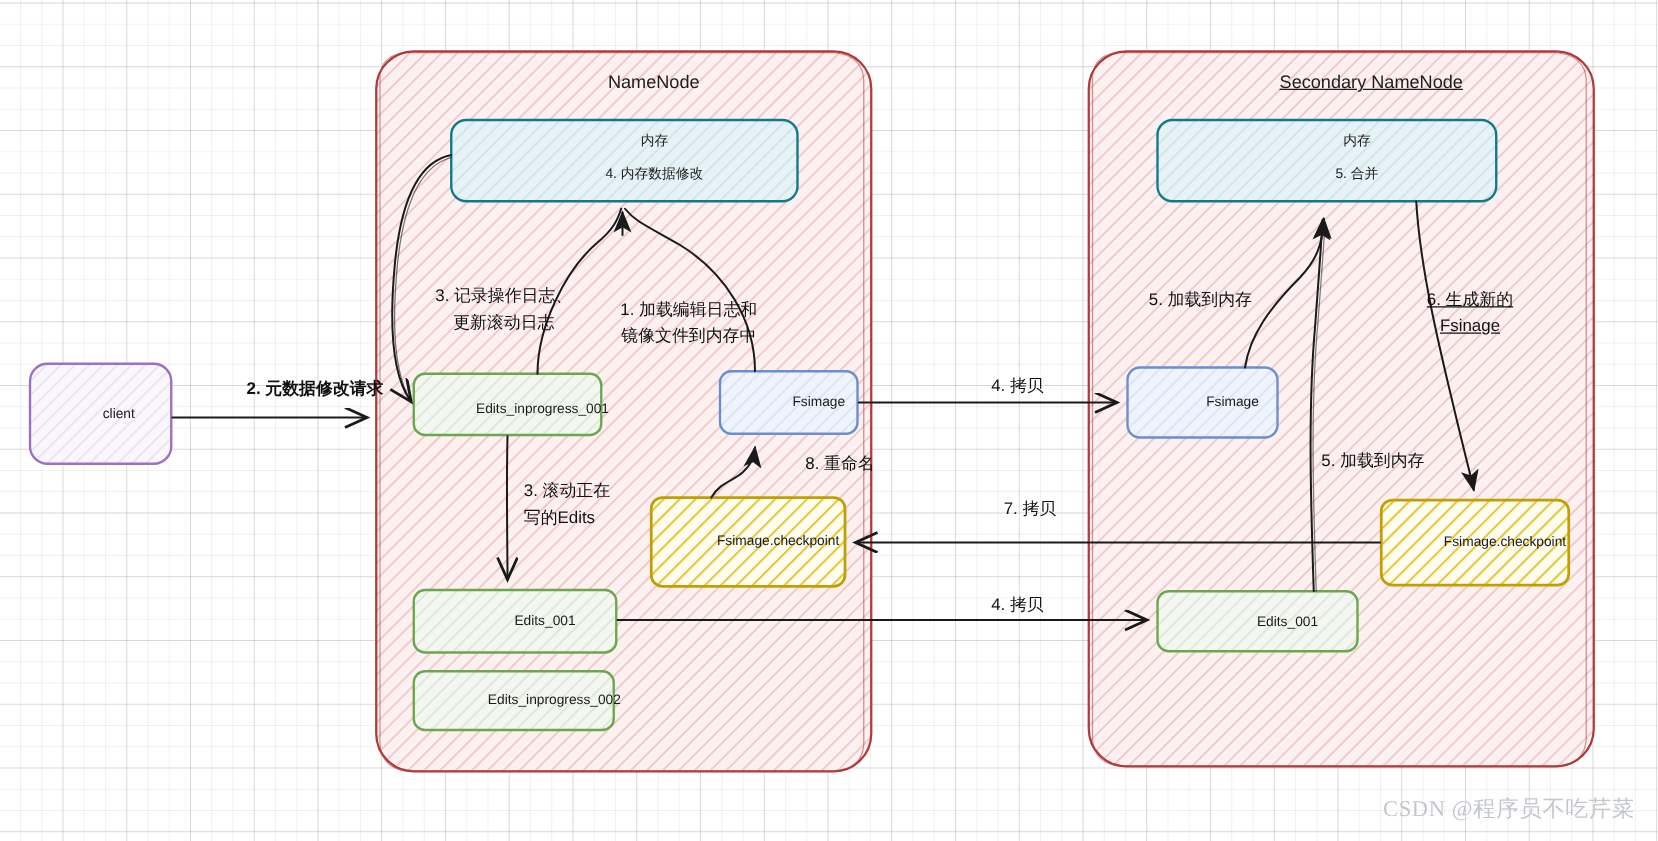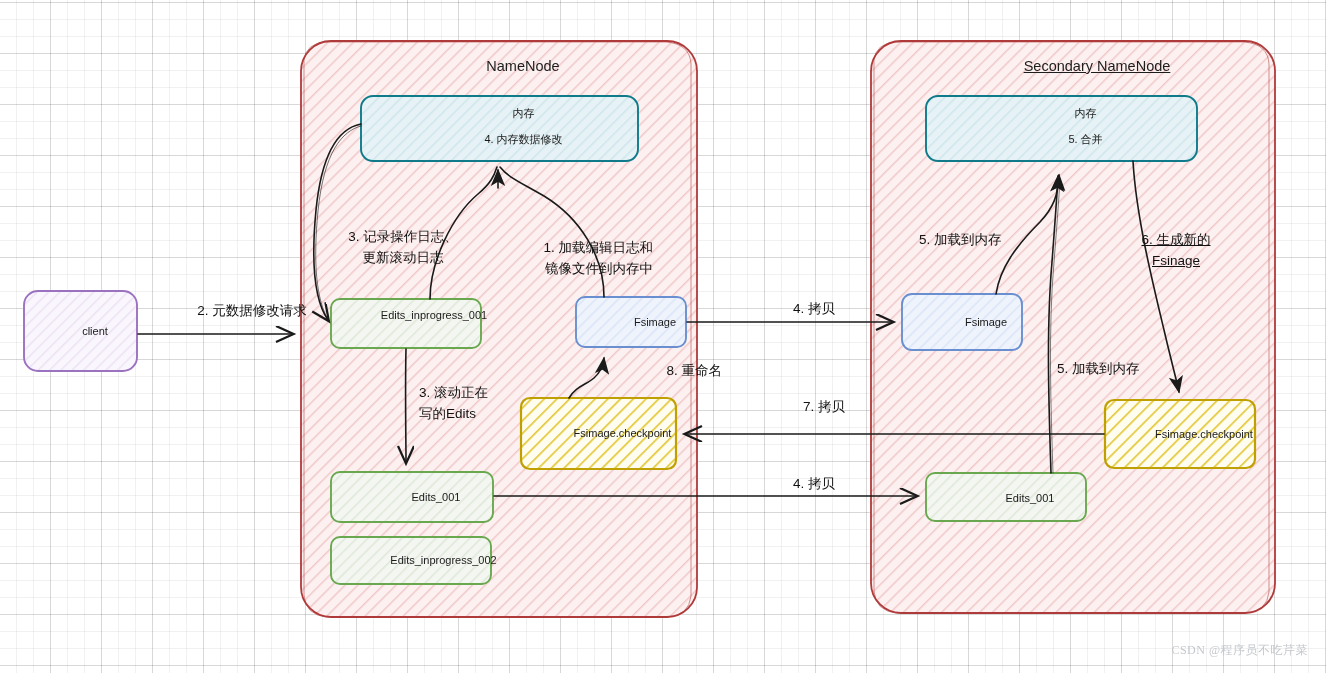--- a/index.html
+++ b/index.html
@@ -32,21 +32,21 @@
     white-space:pre;
     text-align:center;
     pointer-events:none;
     padding-left:24px;
   }
   .lbl.node{font-size:11px;}
   .grouptitle{font-size:14.5px;color:#1d1d1d;}
   .arrowlbl{font-size:13.5px;color:#111;line-height:21px;}
   .watermark{
     position:absolute;right:18px;bottom:14px;
-    font-size:12px;color:#c3c7cc;letter-spacing:.5px;
+    font-size:18px;color:#c3c7cc;letter-spacing:.5px;
     font-family:"Liberation Serif","DejaVu Serif",serif;
     text-align:right;
   }
 </style>
 </head>
 <body>
 
 <div id="canvas"></div>
 
 <svg id="svgroot" viewBox="0 0 1326 673" xmlns="http://www.w3.org/2000/svg">
@@ -173,51 +173,51 @@
 </svg>
 
 <div class="lbl grouptitle" style="left:301px;top:57px;width:396px;">NameNode</div>
 <div class="lbl grouptitle" style="left:871px;top:57px;width:404px;text-decoration:underline;">Secondary NameNode</div>
 
 <div class="lbl node" style="left:24px;top:322px;width:94px;">client</div>
 
 <div class="lbl node" style="left:361px;top:104px;width:277px;">内存</div>
 <div class="lbl node" style="left:361px;top:130px;width:277px;">4. 内存数据修改</div>
 
-<div class="lbl node" style="left:331px;top:306px;width:158px;">Edits_inprogress_001</div>
+<div class="lbl node" style="left:331px;top:318px;width:158px;">Edits_inprogress_001</div>
 
 <div class="lbl node" style="left:576px;top:313px;width:110px;">Fsimage</div>
 
 <div class="lbl node" style="left:521px;top:424px;width:155px;">Fsimage.checkpoint</div>
 
 <div class="lbl node" style="left:331px;top:488px;width:162px;">Edits_001</div>
 
 <div class="lbl node" style="left:331px;top:551px;width:177px;">Edits_inprogress_002</div>
 
 <div class="lbl node" style="left:926px;top:104px;width:271px;">内存</div>
 <div class="lbl node" style="left:926px;top:130px;width:271px;">5. 合并</div>
 
 <div class="lbl node" style="left:902px;top:313px;width:120px;">Fsimage</div>
 
 <div class="lbl node" style="left:1105px;top:425px;width:150px;">Fsimage.checkpoint</div>
 
 <div class="lbl node" style="left:926px;top:489px;width:160px;">Edits_001</div>
 
-<div class="lbl arrowlbl" style="left:143px;top:300px;width:170px;">2. 元数据修改请求</div>
+<div class="lbl arrowlbl" style="left:143px;top:300px;width:170px;font-weight:bold;">2. 元数据修改请求</div>
 
 <div class="lbl arrowlbl" style="left:309px;top:226px;width:140px;text-align:center;">3. 记录操作日志、
 更新滚动日志</div>
 
-<div class="lbl arrowlbl" style="left:469px;top:237px;width:160px;text-align:right;">1. 加载编辑日志和
+<div class="lbl arrowlbl" style="left:447px;top:237px;width:160px;text-align:center;">1. 加载编辑日志和
 镜像文件到内存中</div>
 
 <div class="lbl arrowlbl" style="left:395px;top:382px;width:110px;text-align:left;">3. 滚动正在
 写的Edits</div>
 
-<div class="lbl arrowlbl" style="left:598px;top:360px;width:100px;text-align:right;">8. 重命名</div>
+<div class="lbl arrowlbl" style="left:598px;top:360px;width:100px;text-align:center;">8. 重命名</div>
 
 <div class="lbl arrowlbl" style="left:710px;top:298px;width:160px;">4. 拷贝</div>
 
 <div class="lbl arrowlbl" style="left:700px;top:473px;width:180px;">4. 拷贝</div>
 
 <div class="lbl arrowlbl" style="left:710px;top:396px;width:180px;">7. 拷贝</div>
 
 <div class="lbl arrowlbl" style="left:895px;top:229px;width:140px;text-align:left;">5. 加载到内存</div>
 
 <div class="lbl arrowlbl" style="left:1033px;top:358px;width:130px;text-align:left;">5. 加载到内存</div>

